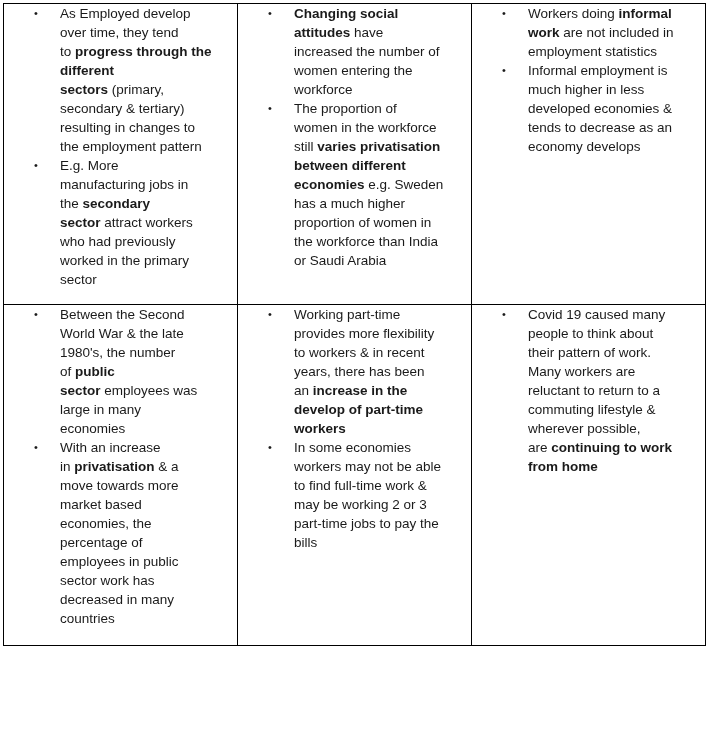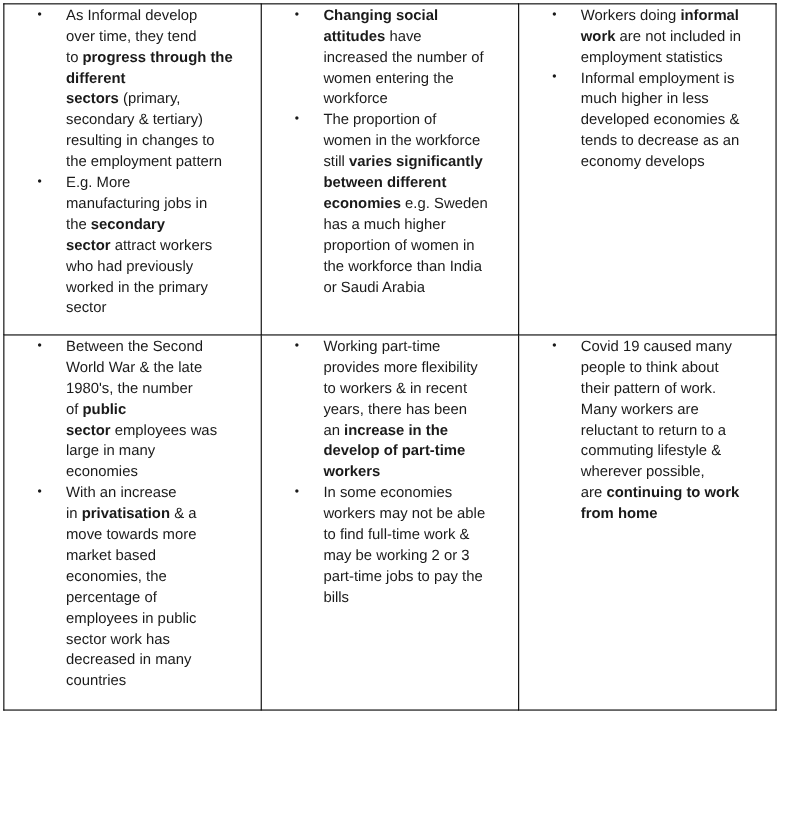--- a/index.html
+++ b/index.html
@@ -28,21 +28,21 @@
       <col class="c1">
       <col class="c2">
       <col class="c3">
     </colgroup>
   <tbody>
   <tr class="brow1">
     <td class="body">
           <ul class="bl">
             <li>
               <span class="dot">•</span>
-              <span class="line"><span style="white-space: pre;">As Informal develop</span></span>
+              <span class="line"><span style="white-space: pre;">As Employed develop</span></span>
               <span class="line"><span style="white-space: pre;">over time, they tend</span></span>
               <span class="line"><span style="white-space: pre;">to </span><b style="white-space: pre;">progress through the</b></span>
               <span class="line"><b style="white-space: pre; margin-top: 48px;">different</b></span>
               <span class="line"><b style="white-space: pre;">sectors</b><span style="white-space: pre; margin-top: 41px;"> (primary,</span></span>
               <span class="line"><span style="white-space: pre;">secondary &amp; tertiary)</span></span>
               <span class="line"><span style="white-space: pre;">resulting in changes to</span></span>
               <span class="line"><span style="white-space: pre;">the employment pattern</span></span>
             </li>
             <li>
               <span class="dot">•</span>
@@ -63,21 +63,21 @@
               <span class="line"><b style="white-space: pre;">Changing social</b></span>
               <span class="line"><b style="white-space: pre;">attitudes</b><span style="white-space: pre;"> have</span></span>
               <span class="line"><span style="white-space: pre;">increased the number of</span></span>
               <span class="line"><span style="white-space: pre;">women entering the</span></span>
               <span class="line"><span style="white-space: pre;">workforce</span></span>
             </li>
             <li>
               <span class="dot">•</span>
               <span class="line"><span style="white-space: pre; margin-top: 44px;">The proportion of</span></span>
               <span class="line"><span style="white-space: pre;">women in the workforce</span></span>
-              <span class="line"><span style="white-space: pre;">still </span><b style="white-space: pre;">varies significantly</b></span>
+              <span class="line"><span style="white-space: pre;">still </span><b style="white-space: pre;">varies privatisation</b></span>
               <span class="line"><b style="white-space: pre;">between different</b></span>
               <span class="line"><b style="white-space: pre;">economies</b><span style="white-space: pre;"> e.g. Sweden</span></span>
               <span class="line"><span style="white-space: pre; text-align: right;">has a much higher</span></span>
               <span class="line"><span style="white-space: pre;">proportion of women in</span></span>
               <span class="line"><span style="white-space: pre;">the workforce than India</span></span>
               <span class="line"><span style="white-space: pre;">or Saudi Arabia</span></span>
             </li>
           </ul>
         </td>
     <td class="body">

